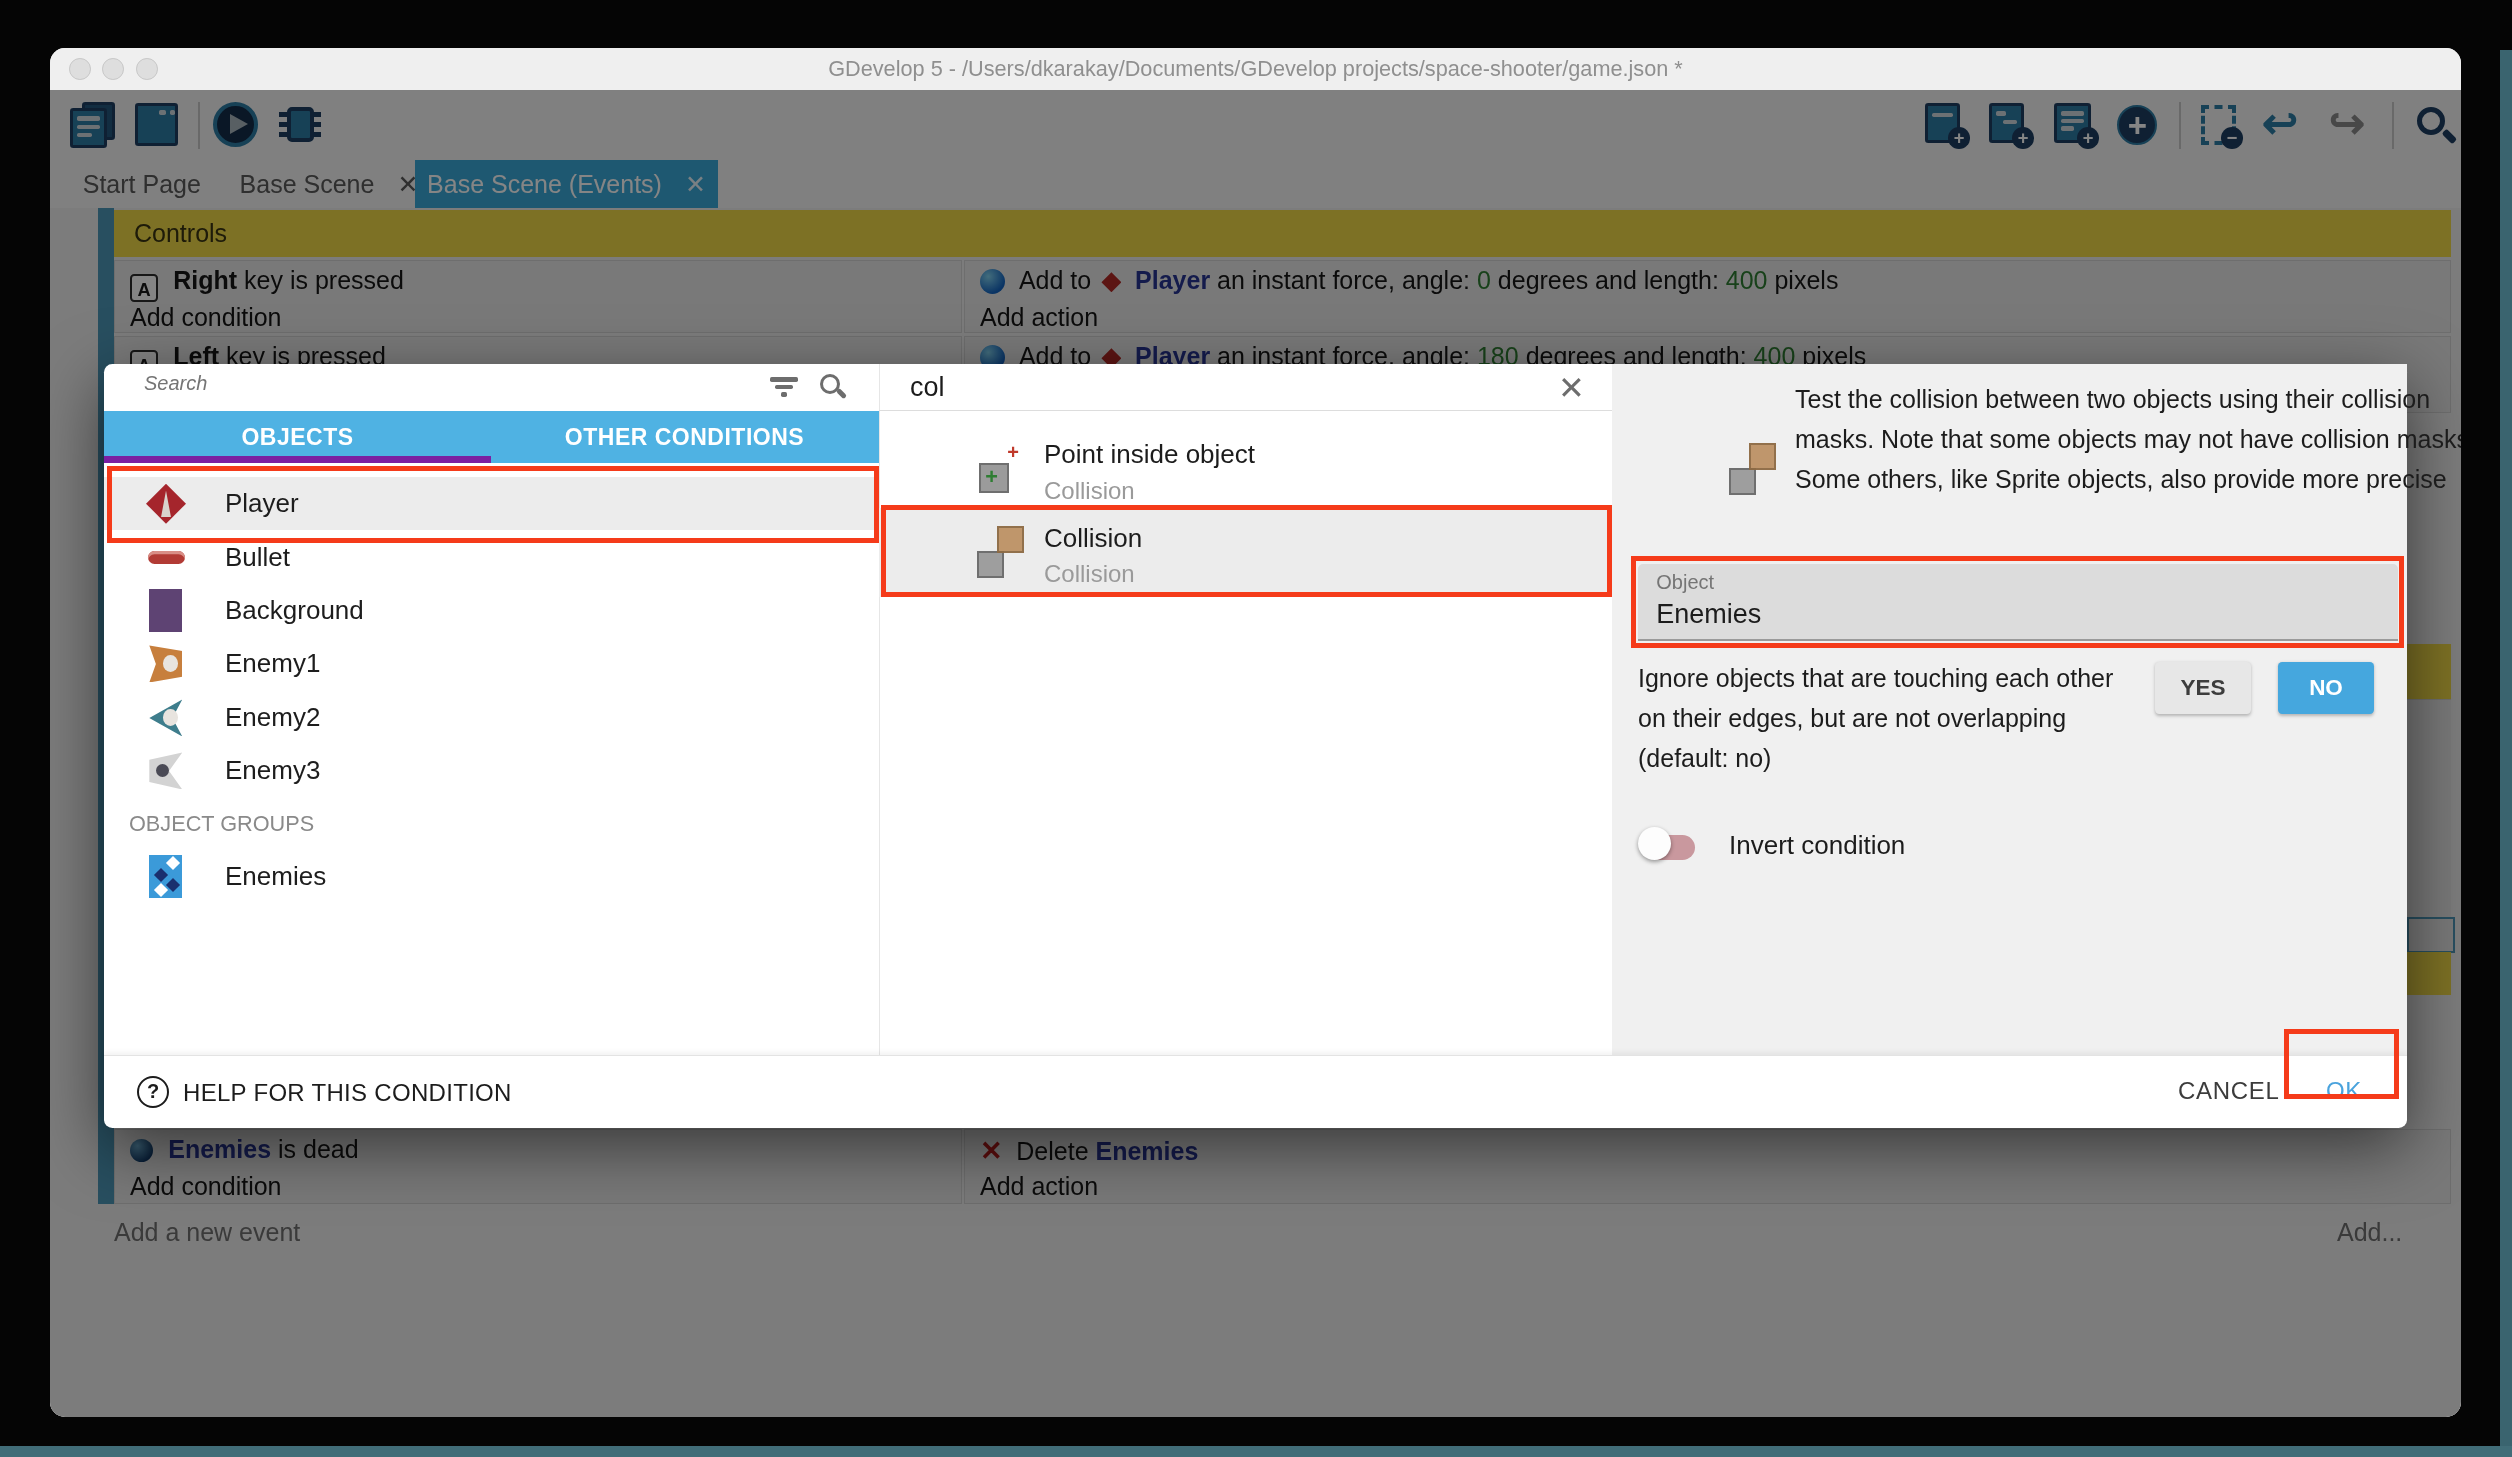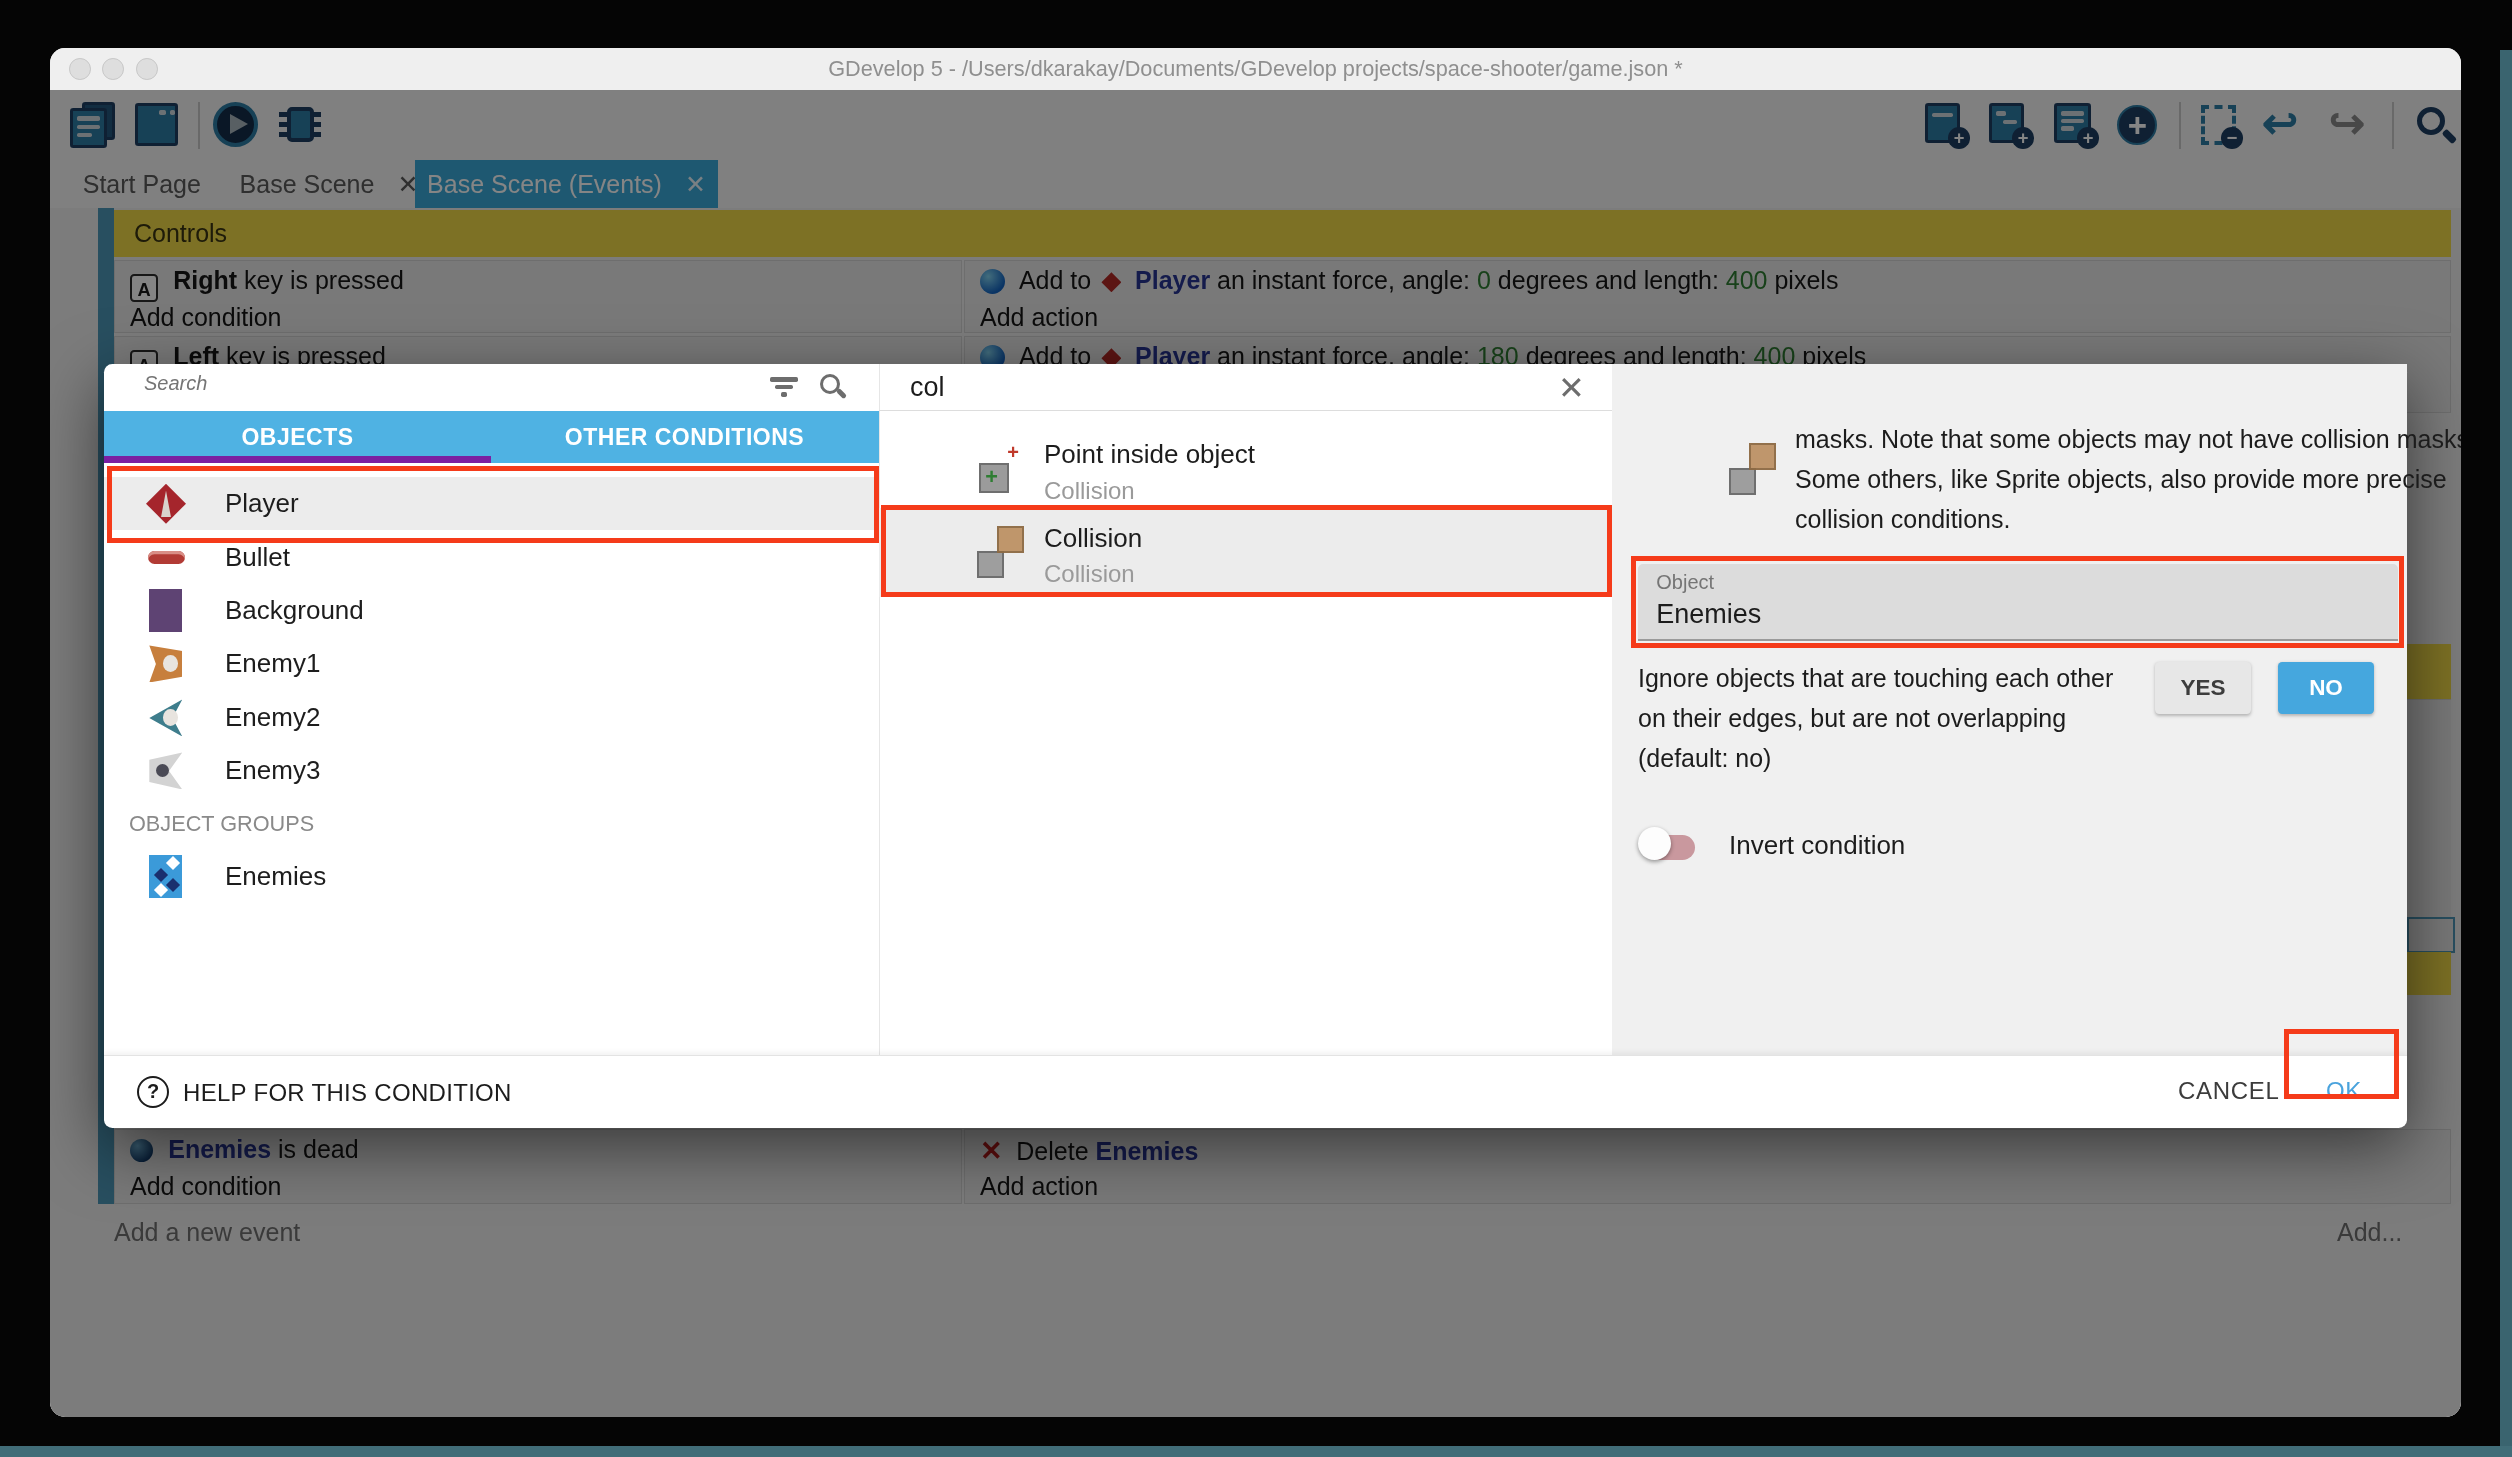--- a/index.html
+++ b/index.html
@@ -403,23 +403,23 @@
         </div>
         <div class="res-title" style="top:15px">Collision</div>
         <div class="res-sub" style="top:52px">Collision</div>
       </div>
 
       <div class="right-col">
         <div class="coll-ico" style="left:117px;top:79px">
           <div class="sq1"></div>
             <div class="sq2"></div>
         </div>
+        <div class="desc-line" style="top:21px">Test the collision between two objects using their collision</div>
         <div class="desc-line" style="top:61px">masks. Note that some objects may not have collision masks.</div>
         <div class="desc-line" style="top:101px">Some others, like Sprite objects, also provide more precise</div>
-        <div class="desc-line" style="top:141px">collision conditions.</div>
 
         <div class="obj-field">
           <div class="flabel">Object</div>
           <div class="fvalue">Enemies</div>
         </div>
 
         <div class="ign-line" style="top:300px">Ignore objects that are touching each other</div>
         <div class="ign-line" style="top:340px">on their edges, but are not overlapping</div>
         <div class="ign-line" style="top:380px">(default: no)</div>
         <div class="btn-yn btn-yes">YES</div>

